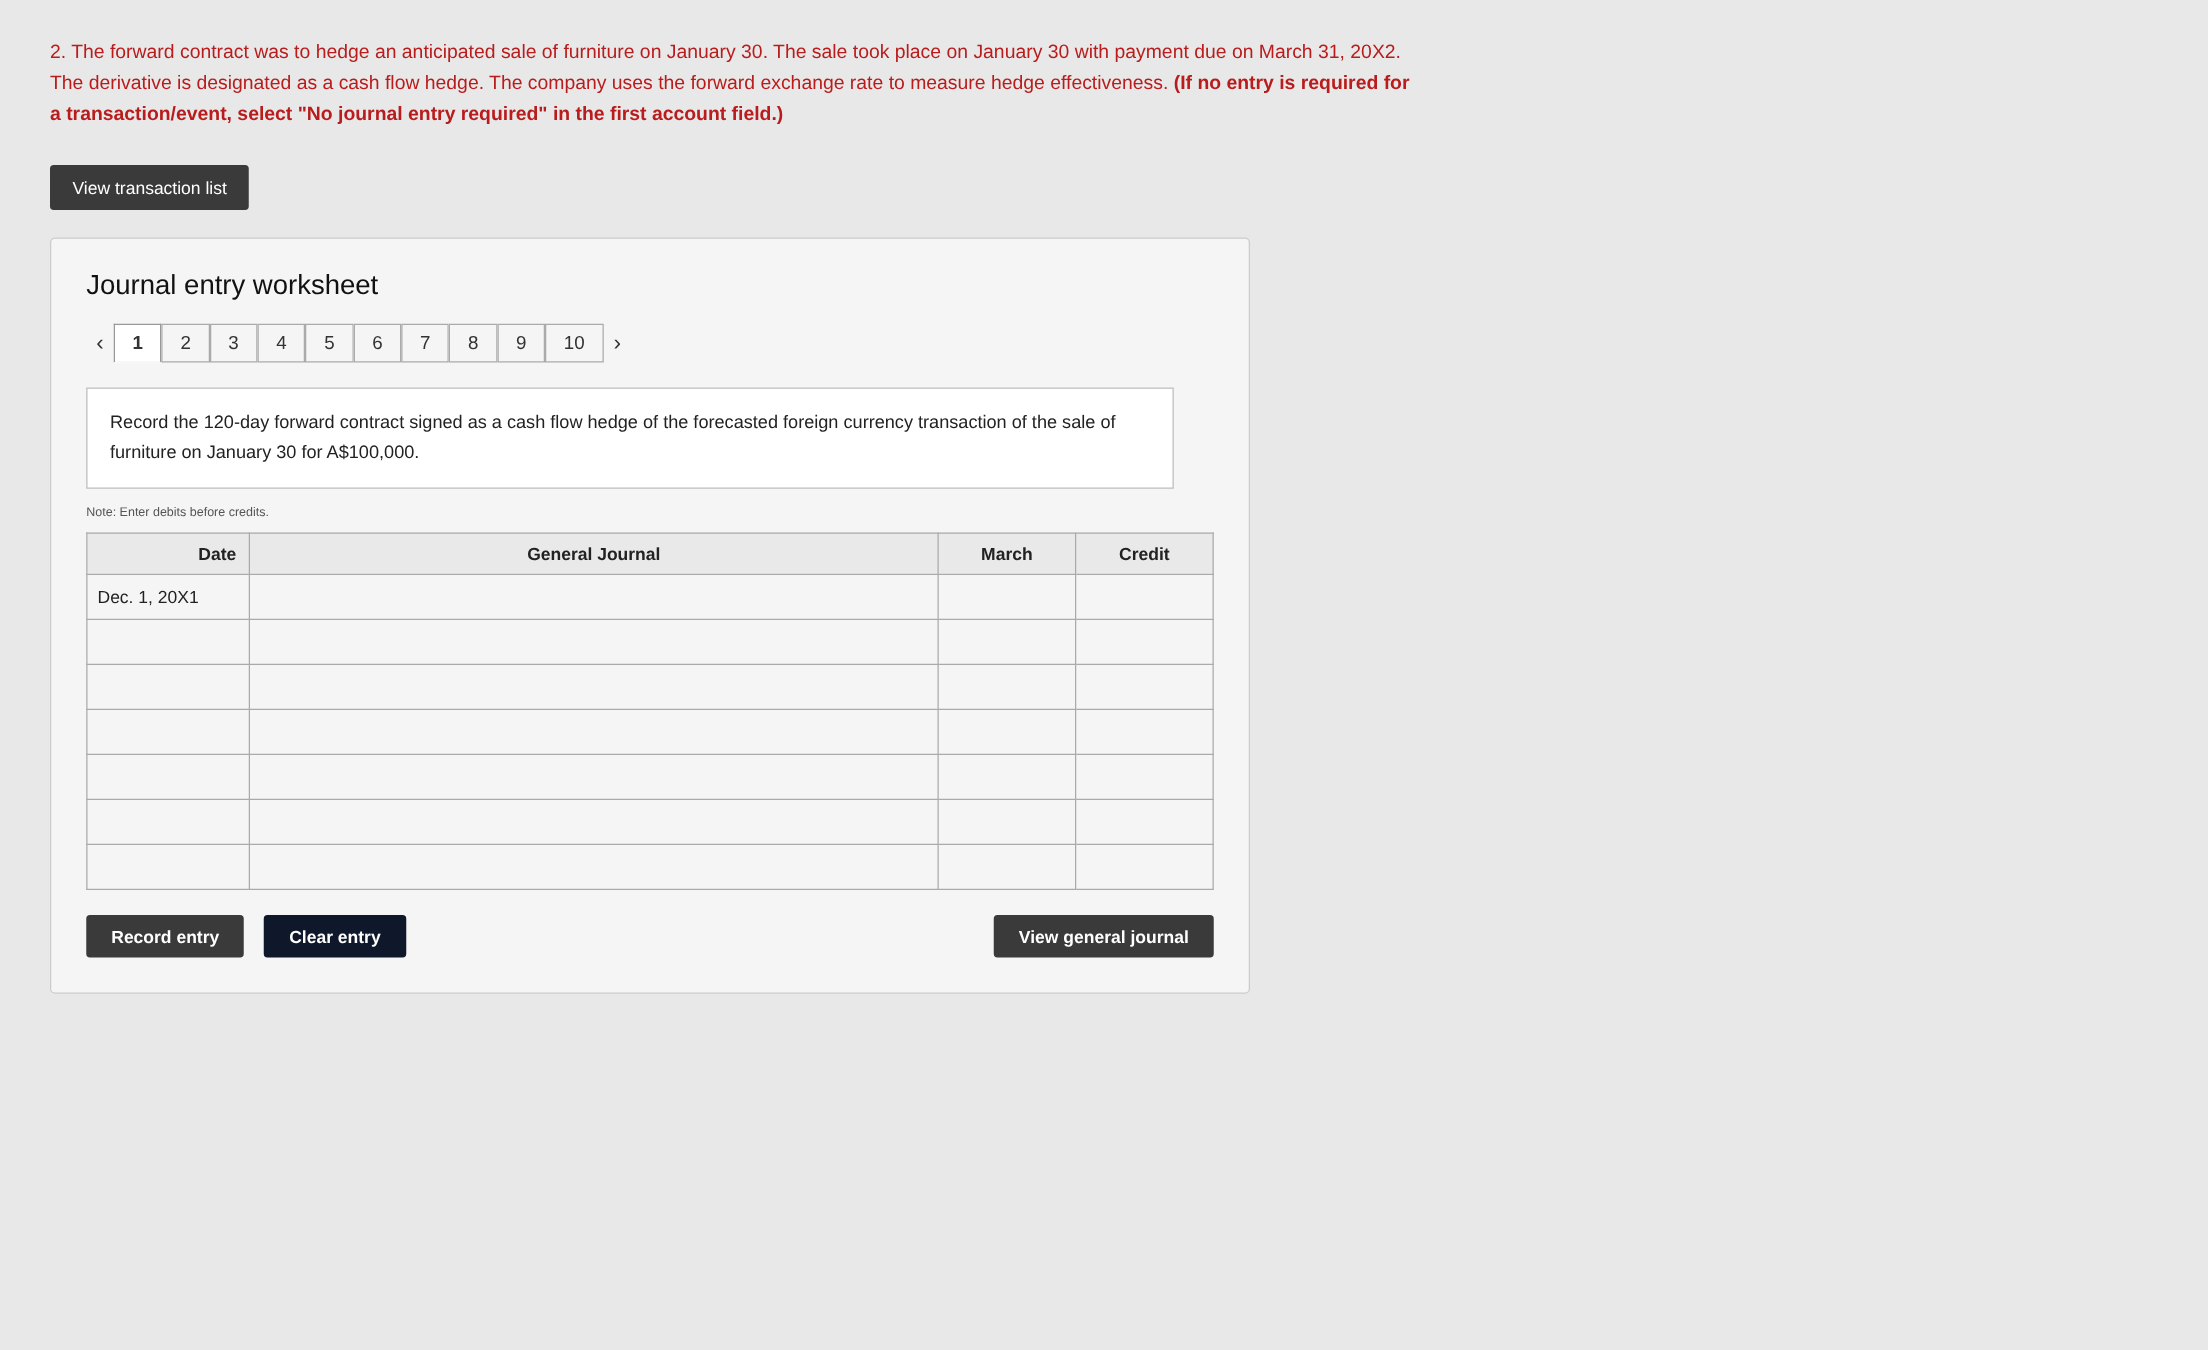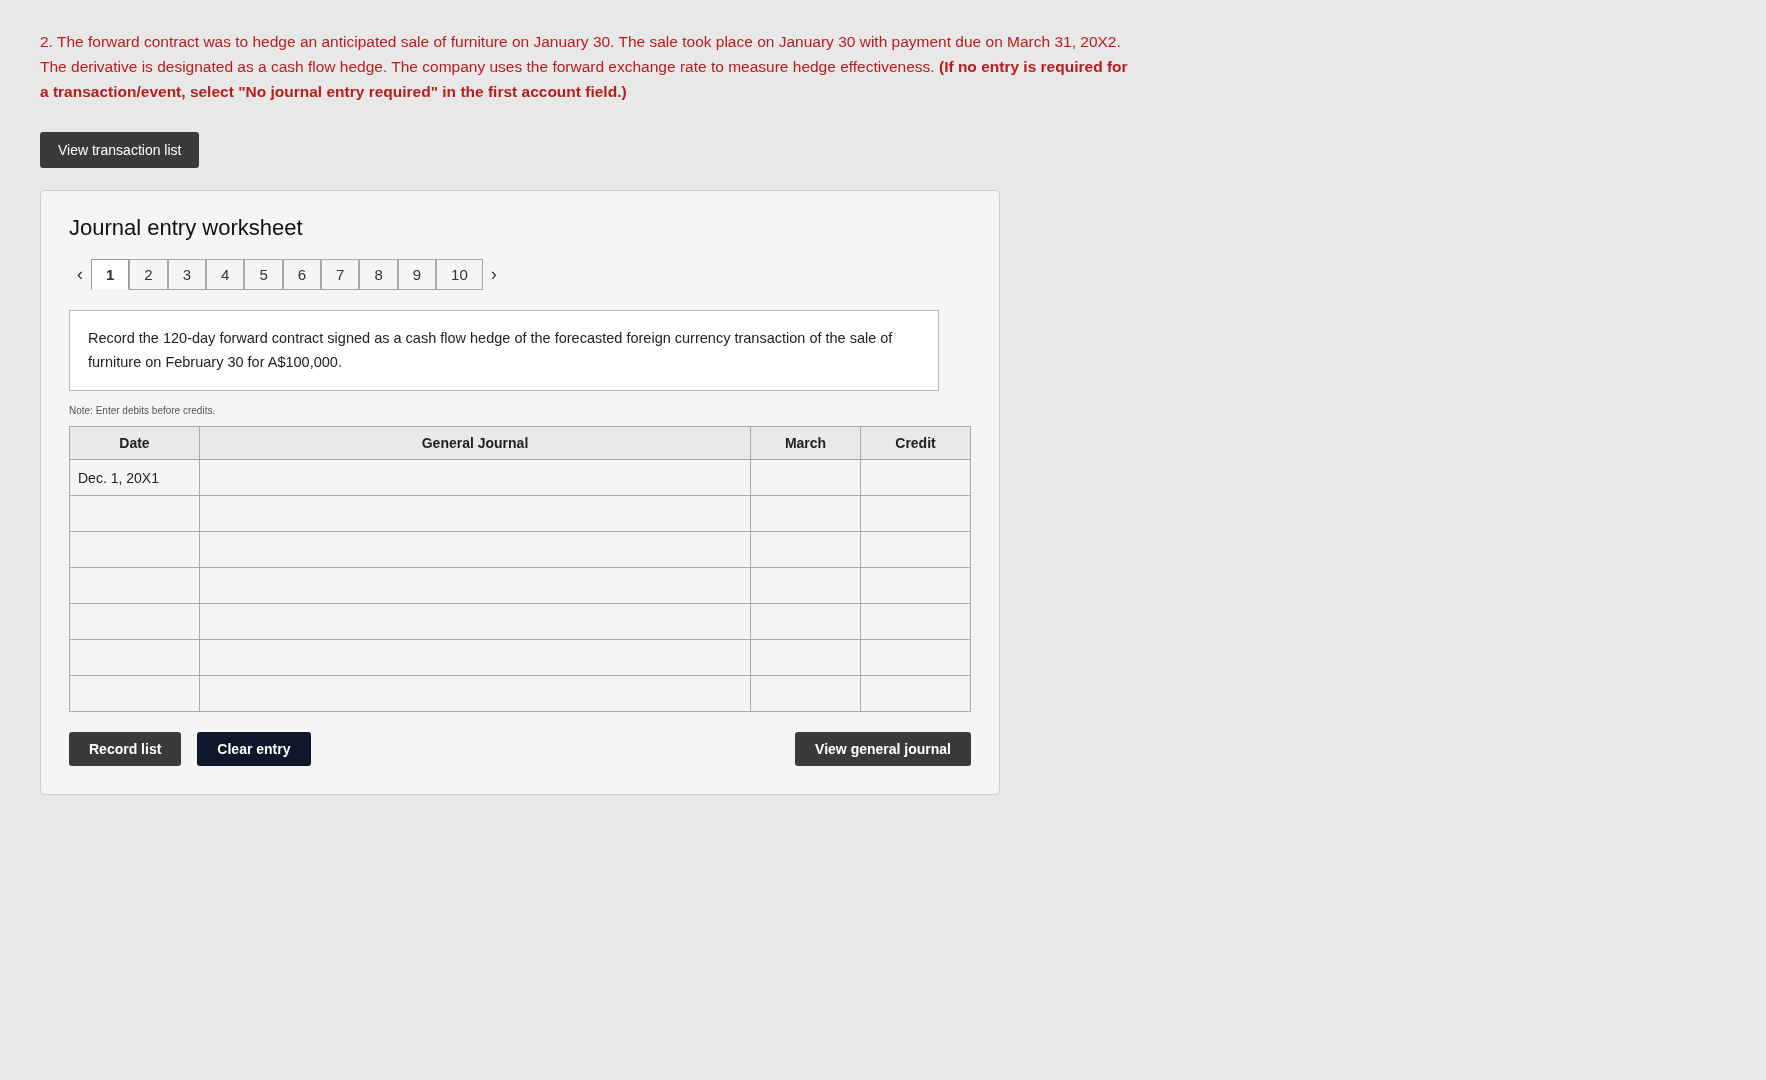--- a/index.html
+++ b/index.html
@@ -105,21 +105,21 @@
     table.journal-table thead tr th {
       border: 1px solid #aaa;
       background-color: #e9e9e9;
       padding: 8px 10px;
       font-size: 14px;
       font-weight: bold;
       text-align: center;
     }
     table.journal-table thead tr th.date-col {
       width: 130px;
-      text-align: center;
+      text-align: right;
     }
     table.journal-table thead tr th.gj-col {
     }
     table.journal-table thead tr th.debit-col,
     table.journal-table thead tr th.credit-col {
       width: 110px;
       text-align: center;
     }
     table.journal-table tbody tr td {
       border: 1px solid #aaa;
@@ -188,21 +188,21 @@
     <div class="tab-item">4</div>
     <div class="tab-item">5</div>
     <div class="tab-item">6</div>
     <div class="tab-item">7</div>
     <div class="tab-item">8</div>
     <div class="tab-item">9</div>
     <div class="tab-item">10</div>
     <span class="tab-arrow">›</span>
   </div>
 
-  <div class="description-box">Record the 120-day forward contract signed as a cash flow hedge of the forecasted foreign currency transaction of the sale of furniture on February 30 for A$100,000.</div>
+  <div class="description-box">Record the 120-day forward contract signed as a cash flow hedge of the forecasted foreign currency transaction of the sale of furniture on January 30 for A$100,000.</div>
 
   <div class="note-text">Note: Enter debits before credits.</div>
 
   <table class="journal-table">
     <thead>
       <tr>
         <th class="date-col">Date</th>
         <th class="gj-col">General Journal</th>
         <th class="debit-col">March</th>
         <th class="credit-col">Credit</th>
@@ -250,21 +250,21 @@
       <tr>
         <td><input type="text" style=""></td>
         <td><input type="text" style=""></td>
         <td><input type="text" style=""></td>
         <td><input type="text" style=""></td>
       </tr>
     </tbody>
   </table>
 
   <div class="btn-row">
-    <button class="btn-action">Record list</button>
+    <button class="btn-action">Record entry</button>
     <button class="btn-action light">Clear entry</button>
     <div class="btn-spacer"></div>
     <button class="btn-action">View general journal</button>
   </div>
 </div>
 
 
 
 
 </body></html>

